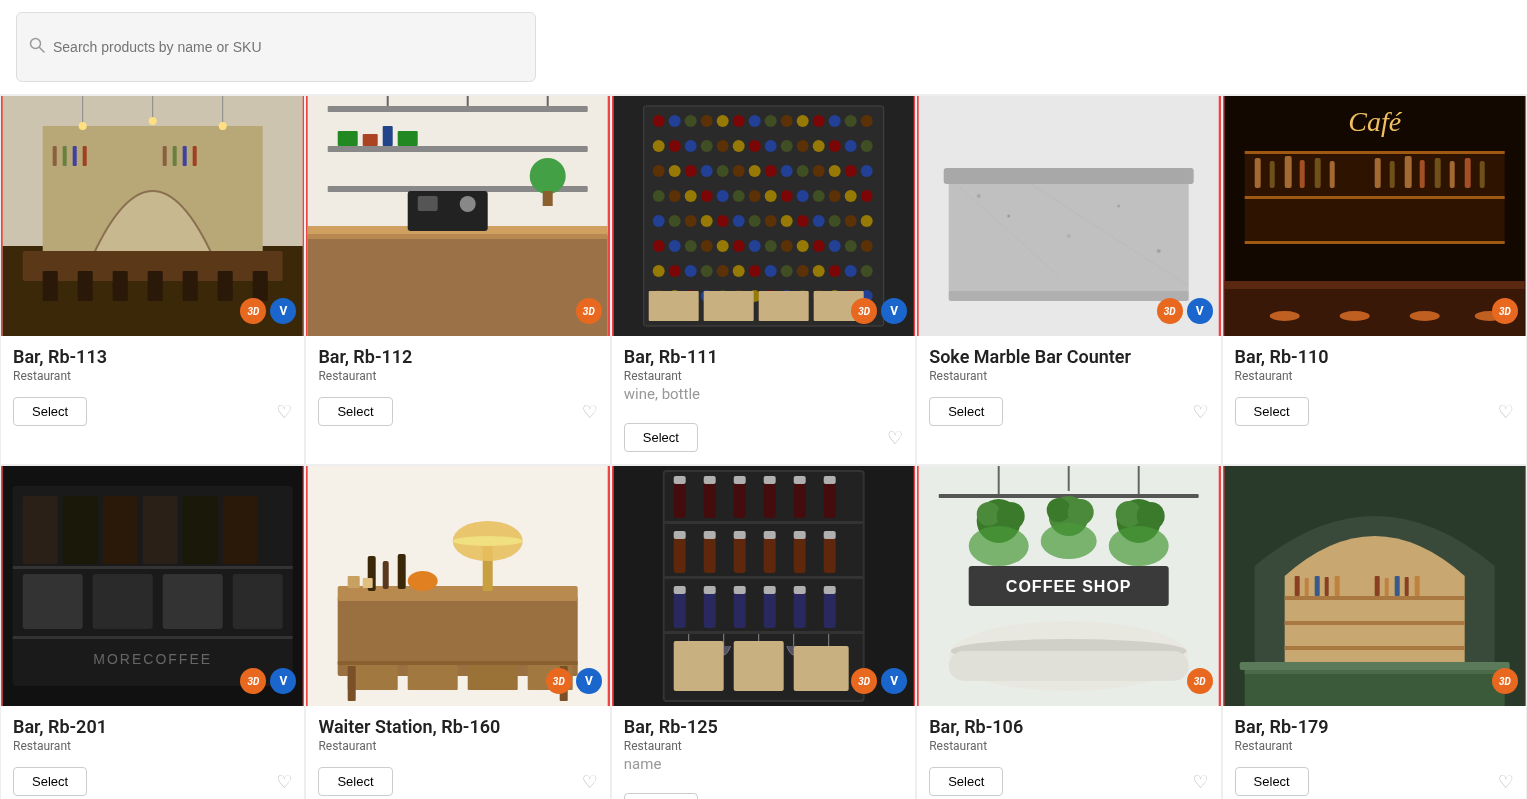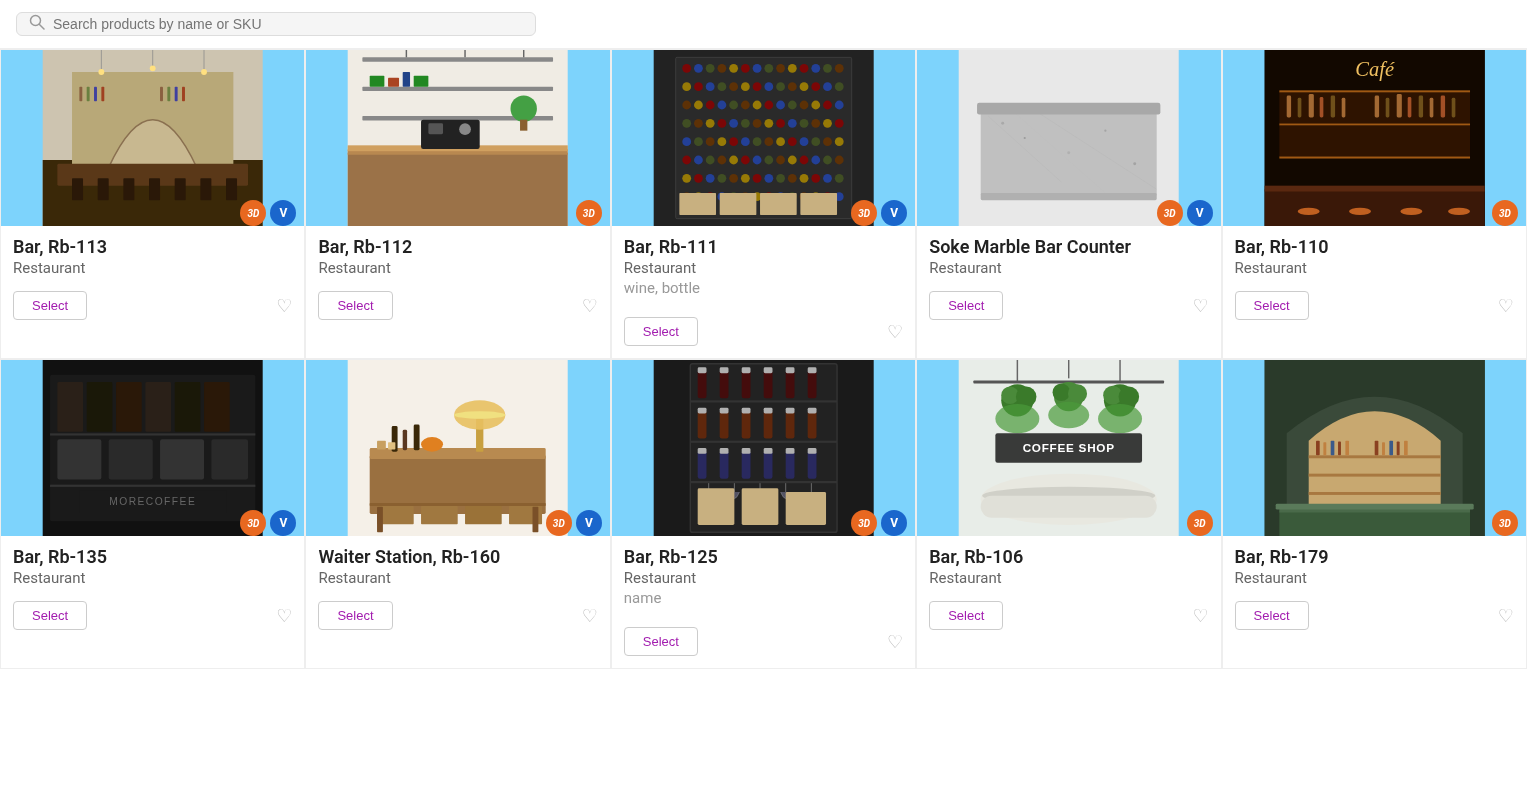--- a/index.html
+++ b/index.html
@@ -13,21 +13,21 @@
     .search-bar {
       padding: 12px 16px;
       border-bottom: 1px solid #eee;
     }
     .search-input-wrapper {
       display: flex;
       align-items: center;
       background: #f5f5f5;
       border: 1px solid #ddd;
       border-radius: 6px;
-      padding: 1px 12px;
+      padding: 24px 12px;
       max-width: 520px;
     }
     .search-icon-svg {
       color: #999;
       margin-right: 8px;
       flex-shrink: 0;
     }
     .search-input {
       border: none;
       background: transparent;
@@ -47,29 +47,29 @@
     .product-card {
       border: 1px solid #eee;
       padding: 0;
       position: relative;
       background: #fff;
     }
 
     .product-image-wrapper {
       position: relative;
       width: 100%;
-      height: 176px;
+      height: 240px;
       overflow: hidden;
-      background: #7dd3fc;
+      background: #ef4444;
     }
 
     
     .image-badges {
       position: absolute;
-      bottom: 0;
+      bottom: 12px;
       right: 8px;
       display: flex;
       gap: 4px;
     }
     .badge-icon {
       width: 26px;
       height: 26px;
       border-radius: 50%;
       display: flex;
       align-items: center;
@@ -90,41 +90,41 @@
     .product-info {
       padding: 10px 12px 6px;
     }
     .product-name {
       font-size: 18px;
       font-weight: 600;
       color: #222;
       margin-bottom: 2px;
     }
     .product-category {
-      font-size: 15px;
+      font-size: 12px;
       color: #666;
       margin-bottom: 2px;
     }
     .product-tags {
       font-size: 15px;
       color: #999;
       margin-bottom: 8px;
     }
 
     
     .product-actions {
       display: flex;
       align-items: center;
       justify-content: space-between;
       padding: 6px 12px 12px;
     }
     .select-button {
       border: 1px solid #ccc;
       background: white;
-      color: #a21caf;
+      color: #000000;
       padding: 6px 18px;
       border-radius: 4px;
       font-size: 13px;
       cursor: pointer;
       font-weight: 400;
     }
     .heart-icon {
       font-size: 18px;
       color: #bbb;
       cursor: pointer;
@@ -526,21 +526,21 @@
         
       <div class="image-badges">
         <div class="badge-icon badge-orange">
             <span class="badge-3d">3D</span>
           </div>
         <div class="badge-icon badge-blue">V</div>
       </div>
     
       </div>
       <div class="product-info">
-        <div class="product-name">Bar, Rb-135</div>
+        <div class="product-name">Bar, Rb-201</div>
         <div class="product-category">Restaurant</div>
 
       </div>
       <div class="product-actions">
         <button class="select-button">Select</button>
         <span class="heart-icon">♡</span>
       </div>
     </div>
     <div class="product-card">
       <div class="product-image-wrapper">

